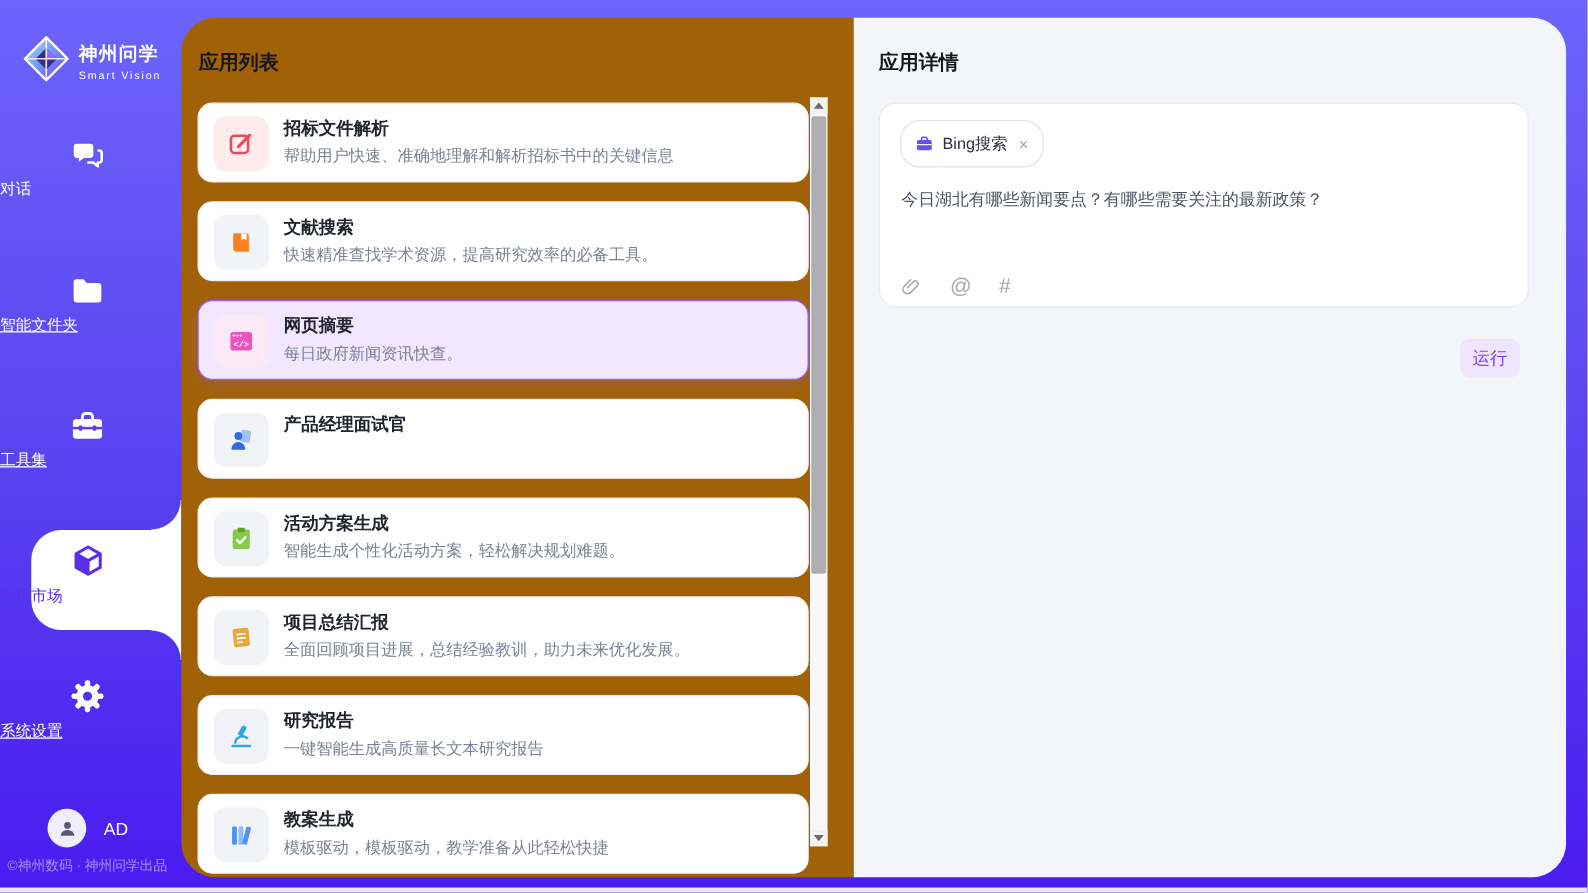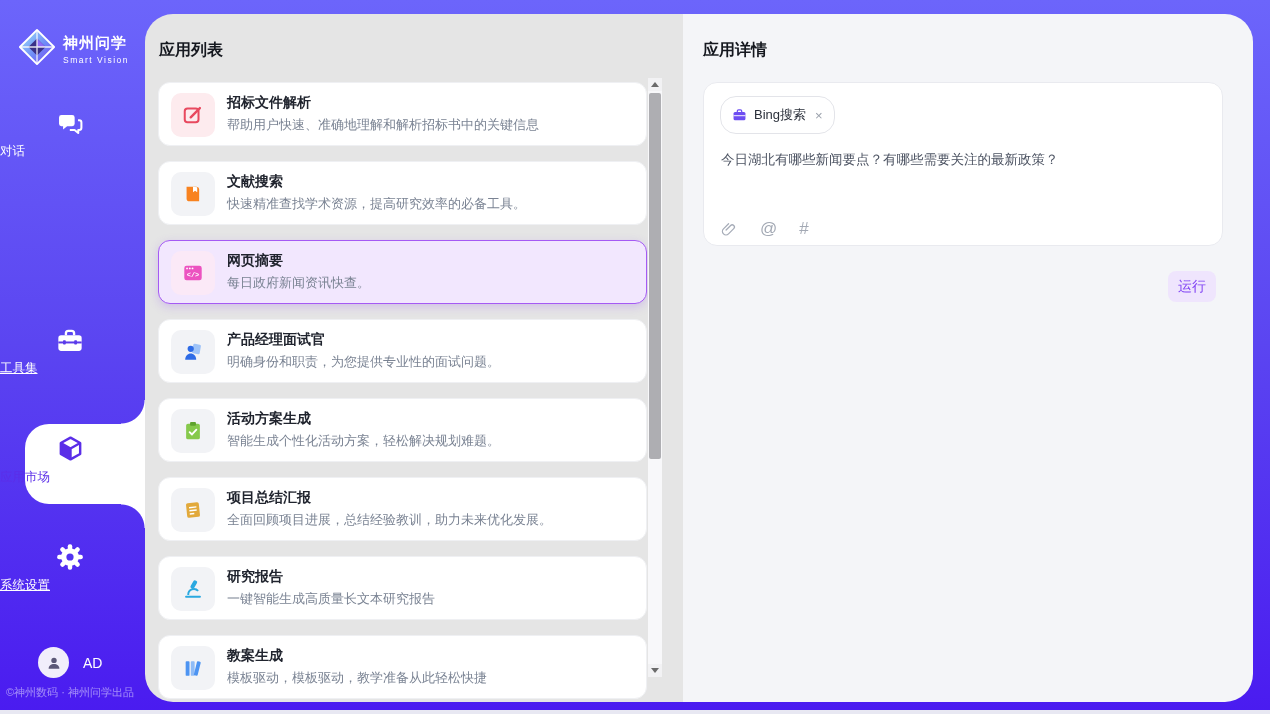--- a/index.html
+++ b/index.html
@@ -26,21 +26,21 @@
      background:radial-gradient(circle at 0 0, rgba(0,0,0,0) 23px, #fff 24px); }
   .bump-fillet-bottom { position:absolute; left:121px; top:504px; width:24px; height:24px;
      background:radial-gradient(circle at 0 100%, rgba(0,0,0,0) 23px, #fff 24px); }
   .user-row { position:absolute; left:38px; top:647px; display:flex; align-items:center; gap:14px; }
   .avatar { width:31px; height:31px; border-radius:50%; background:#F1EEFB; display:flex; align-items:center; justify-content:center; }
   .user-name { color:#fff; font-size:14px; }
   .side-footer { position:absolute; left:6px; top:685px; width:136px; color:rgba(233,229,255,.55); font-size:11px; text-align:left; white-space:nowrap; }
 
   
   .panel { position:absolute; left:145px; top:14px; width:1108px; height:688px; border-radius:28px; overflow:hidden; display:flex; }
-  .list-col { position:relative; width:538px; background:#e5e5e5; flex:none; }
+  .list-col { position:relative; width:538px; background:#a16207; flex:none; }
   .detail-col { position:relative; flex:1; background:#F4F5F8; }
   .section-title { position:absolute; font-size:16px; font-weight:bold; color:#15181F; }
   .list-col .section-title { left:14px; top:26px; }
   .detail-col .section-title { left:20px; top:26px; }
 
   
   .cards { position:absolute; left:13px; top:68px; width:489px; display:flex; flex-direction:column; gap:15px; }
   .card { position:relative; height:64px; background:#fff; border:1px solid #EFF0F3; border-radius:12px; cursor:pointer; flex:none; }
   .card.sel { background:#F2E7FE; border:1px solid #A55AF4; box-shadow:0 3px 10px rgba(146,84,240,.25); }
   .tile { position:absolute; left:12px; top:10px; width:44px; height:44px; border-radius:10px; display:flex; align-items:center; justify-content:center; background:#F2F3F6; }
@@ -93,20 +93,26 @@
   </div>
 
   <div class="nav-item" style="top:110px">
     <svg width="27" height="27" viewBox="0 0 24 24">
       <path d="M4 4.5h9.5a2.2 2.2 0 0 1 2.2 2.2v5.6a2.2 2.2 0 0 1-2.2 2.2H9l-3.6 2.8v-2.8H4a2.2 2.2 0 0 1-2.2-2.2V6.7A2.2 2.2 0 0 1 4 4.5Z" fill="#fff"></path>
       <path d="M18.7 9.2h1a2 2 0 0 1 2 2v4.6a2 2 0 0 1-2 2h-.8v2.6l-3.3-2.6h-4.2" fill="none" stroke="#fff" stroke-width="1.8" stroke-linejoin="round"></path>
     </svg>
     <span class="nav-label">对话</span>
   </div>
 
+  <div class="nav-item" style="top:220px">
+    <svg width="28" height="26" viewBox="0 0 24 22">
+      <path d="M2.5 5a2.2 2.2 0 0 1 2.2-2.2h4.6l2.1 2.6h7.9A2.2 2.2 0 0 1 21.5 7.6v8.9a2.2 2.2 0 0 1-2.2 2.2H4.7a2.2 2.2 0 0 1-2.2-2.2Z" fill="#fff"></path>
+    </svg>
+    <span class="nav-label u">智能文件夹</span>
+  </div>
 
   <div class="nav-item" style="top:328px">
     <svg width="28" height="26" viewBox="0 0 24 22">
       <path d="M8.5 6V4.4a2.1 2.1 0 0 1 2.1-2.1h2.8a2.1 2.1 0 0 1 2.1 2.1V6" fill="none" stroke="#fff" stroke-width="2"></path>
       <rect x="2" y="6" width="20" height="13.5" rx="2.4" fill="#fff"></rect>
       <rect x="2" y="11.4" width="20" height="1.7" fill="#5B3BEA"></rect>
       <rect x="6" y="10.4" width="2.4" height="3.7" rx="0.7" fill="#5B3BEA"></rect>
       <rect x="15.6" y="10.4" width="2.4" height="3.7" rx="0.7" fill="#5B3BEA"></rect>
     </svg>
     <span class="nav-label u">工具集</span>
@@ -196,21 +202,20 @@
 
       <div class="card">
         <div class="tile">
           <svg width="22" height="22" viewBox="0 0 24 24">
             <rect x="11.5" y="3.5" width="8.5" height="10.5" rx="1.6" fill="#9EC3F8" transform="rotate(10 16 9)"></rect>
             <circle cx="9.5" cy="8.5" r="3.4" fill="#2E6BE6"></circle>
             <path d="M3.5 20.5c0-4.2 2.8-6.8 6-6.8s6 2.6 6 6.8Z" fill="#2E6BE6"></path>
           </svg>
         </div>
         <div class="card-title">产品经理面试官</div>
-        <div class="card-desc">明确身份和职责，为您提供专业性的面试问题。</div>
       </div>
 
       <div class="card">
         <div class="tile">
           <svg width="22" height="22" viewBox="0 0 24 24">
             <rect x="4.5" y="4" width="15" height="17" rx="2" fill="#86C94C"></rect>
             <rect x="8.8" y="2.3" width="6.4" height="4" rx="1" fill="#5FA32E"></rect>
             <path d="M8.3 13.2l2.6 2.6 4.8-5.2" fill="none" stroke="#fff" stroke-width="2" stroke-linecap="round" stroke-linejoin="round"></path>
           </svg>
         </div>

